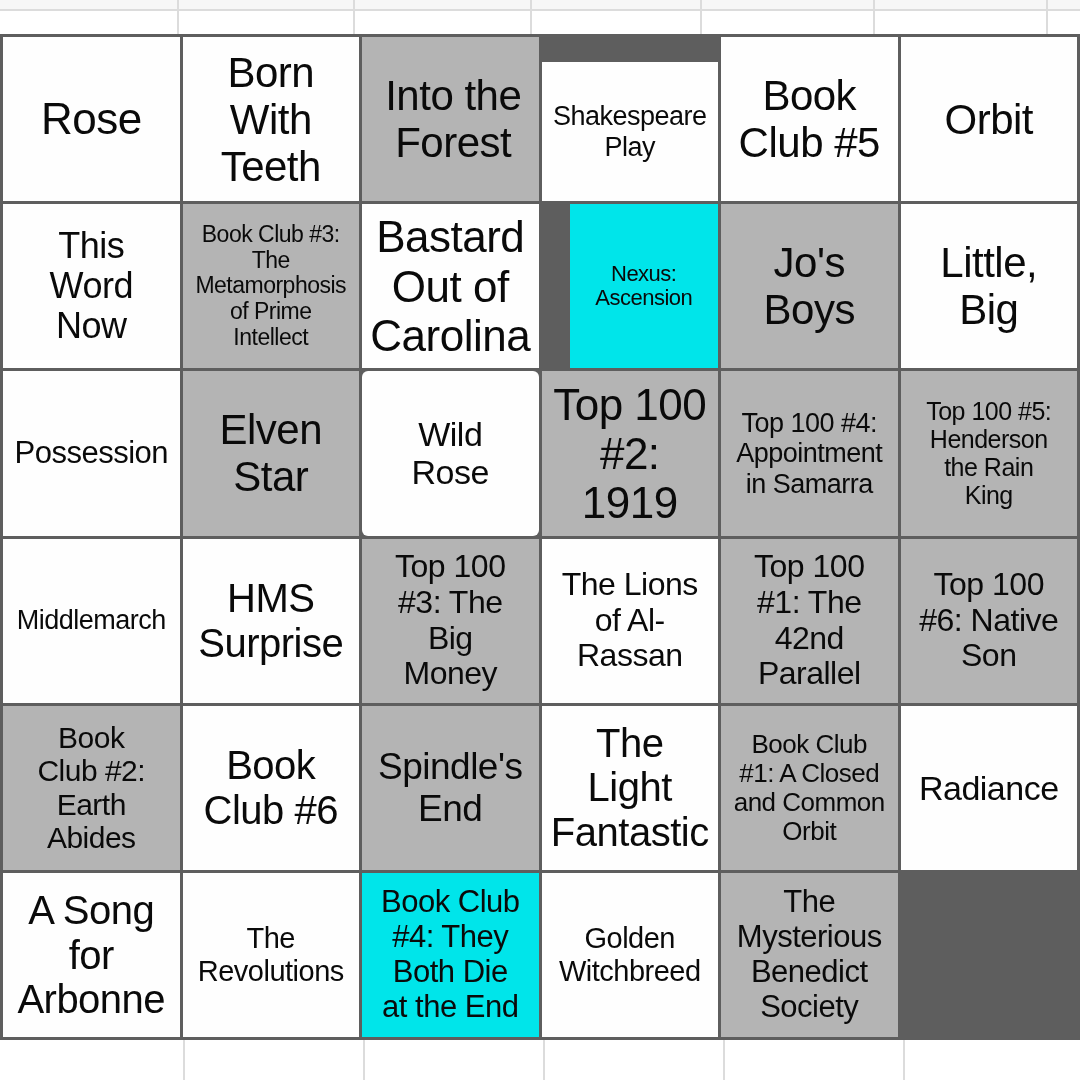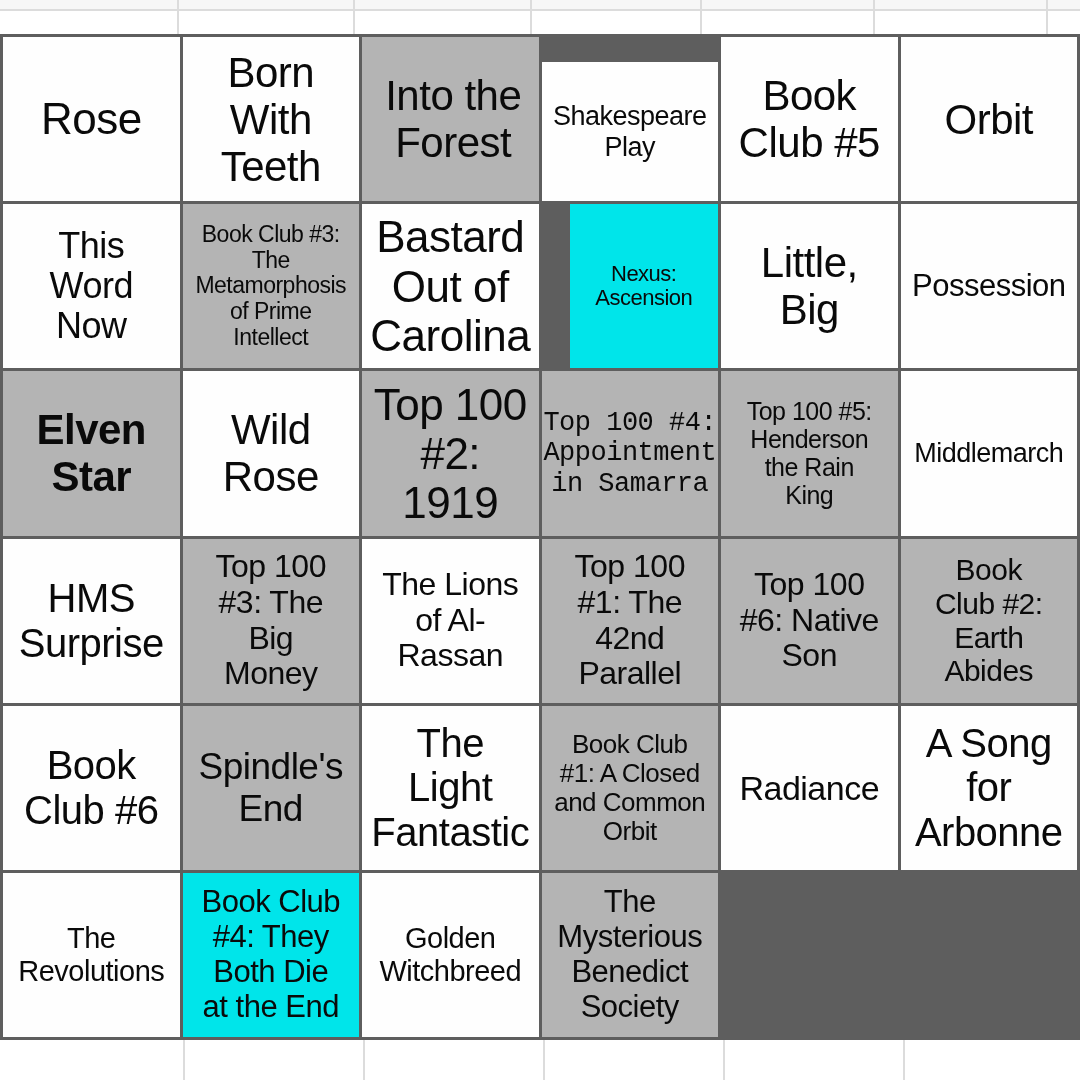--- a/index.html
+++ b/index.html
@@ -84,31 +84,33 @@
       <div class="cell bg-gray" style="font-size: 23px;">Book Club #3:
 The
 Metamorphosis
 of Prime
 Intellect</div>
       <div class="cell bg-white" style="font-size: 44px;">Bastard
 Out of
 Carolina</div>
       <div class="cell bg-cyan" style="font-size: 22px; margin-left: 28px;">Nexus:
 Ascension</div>
+      <div class="cell bg-gray" style="font-size: 42px;">Jo's
+Boys</div>
       <div class="cell bg-white" style="font-size: 42px;">Little,
 Big</div>
       <div class="cell bg-white" style="font-size: 31px;">Possession</div>
-      <div class="cell bg-gray" style="font-size: 42px; font-weight: bold;">Elven
+      <div class="cell bg-gray" style="font-size: 42px;">Elven
 Star</div>
-      <div class="cell bg-white" style="font-size: 42px;">Wild
+      <div class="cell bg-white" style="font-size: 34px; border-radius: 6px;">Wild
 Rose</div>
       <div class="cell bg-gray" style="font-size: 44px;">Top 100
 #2:
 1919</div>
-      <div class="cell bg-gray" style="font-size: 27px; font-family: Liberation Mono, monospace;">Top 100 #4:
+      <div class="cell bg-gray" style="font-size: 27px;">Top 100 #4:
 Appointment
 in Samarra</div>
       <div class="cell bg-gray" style="font-size: 25px;">Top 100 #5:
 Henderson
 the Rain
 King</div>
       <div class="cell bg-white" style="font-size: 27px;">Middlemarch</div>
       <div class="cell bg-white" style="font-size: 40px;">HMS
 Surprise</div>
       <div class="cell bg-gray" style="font-size: 32px;">Top 100

